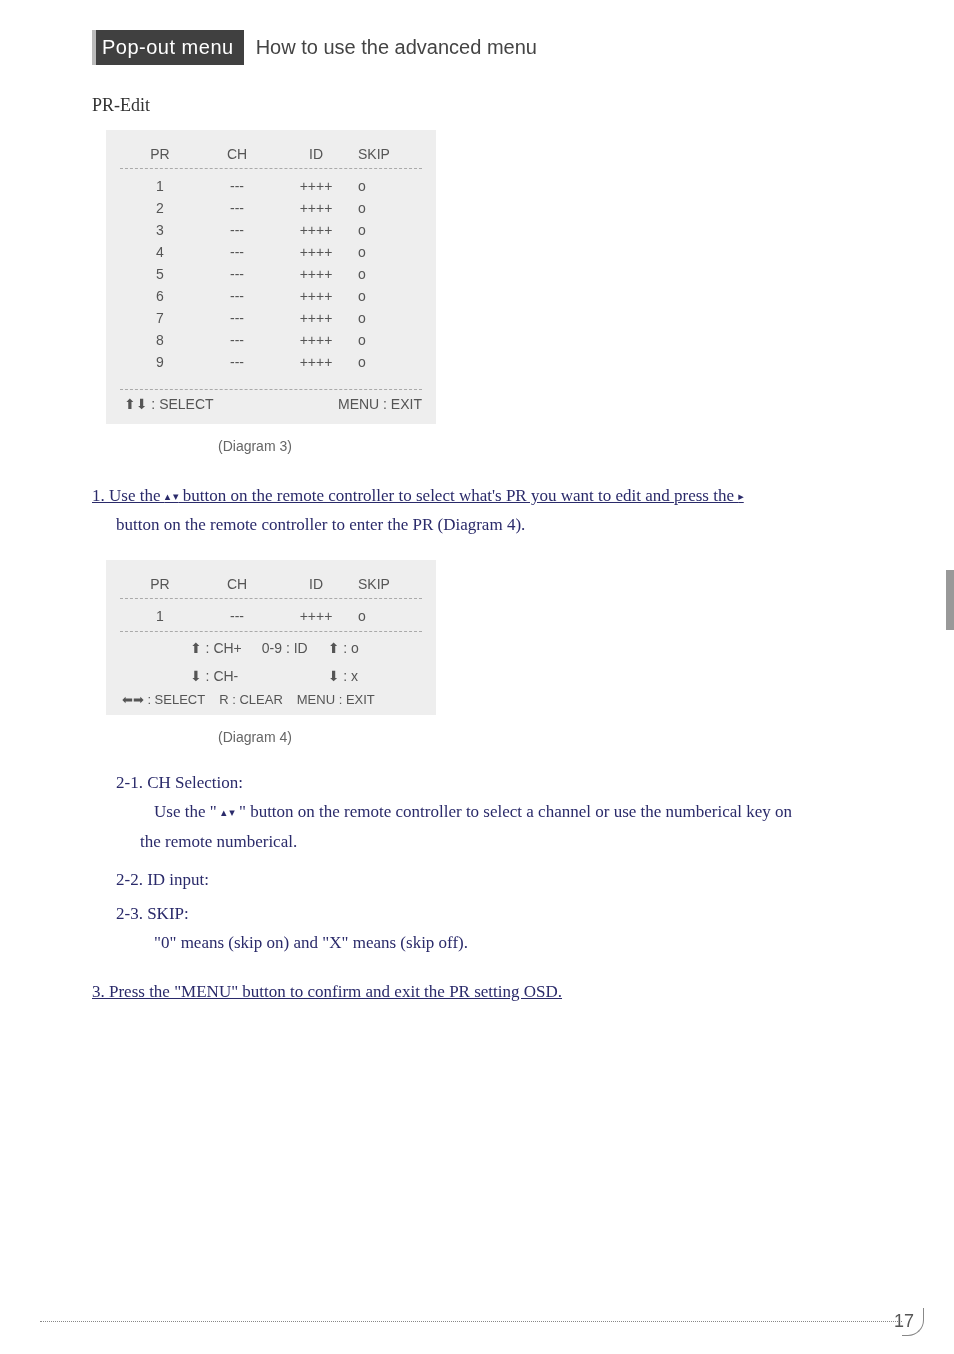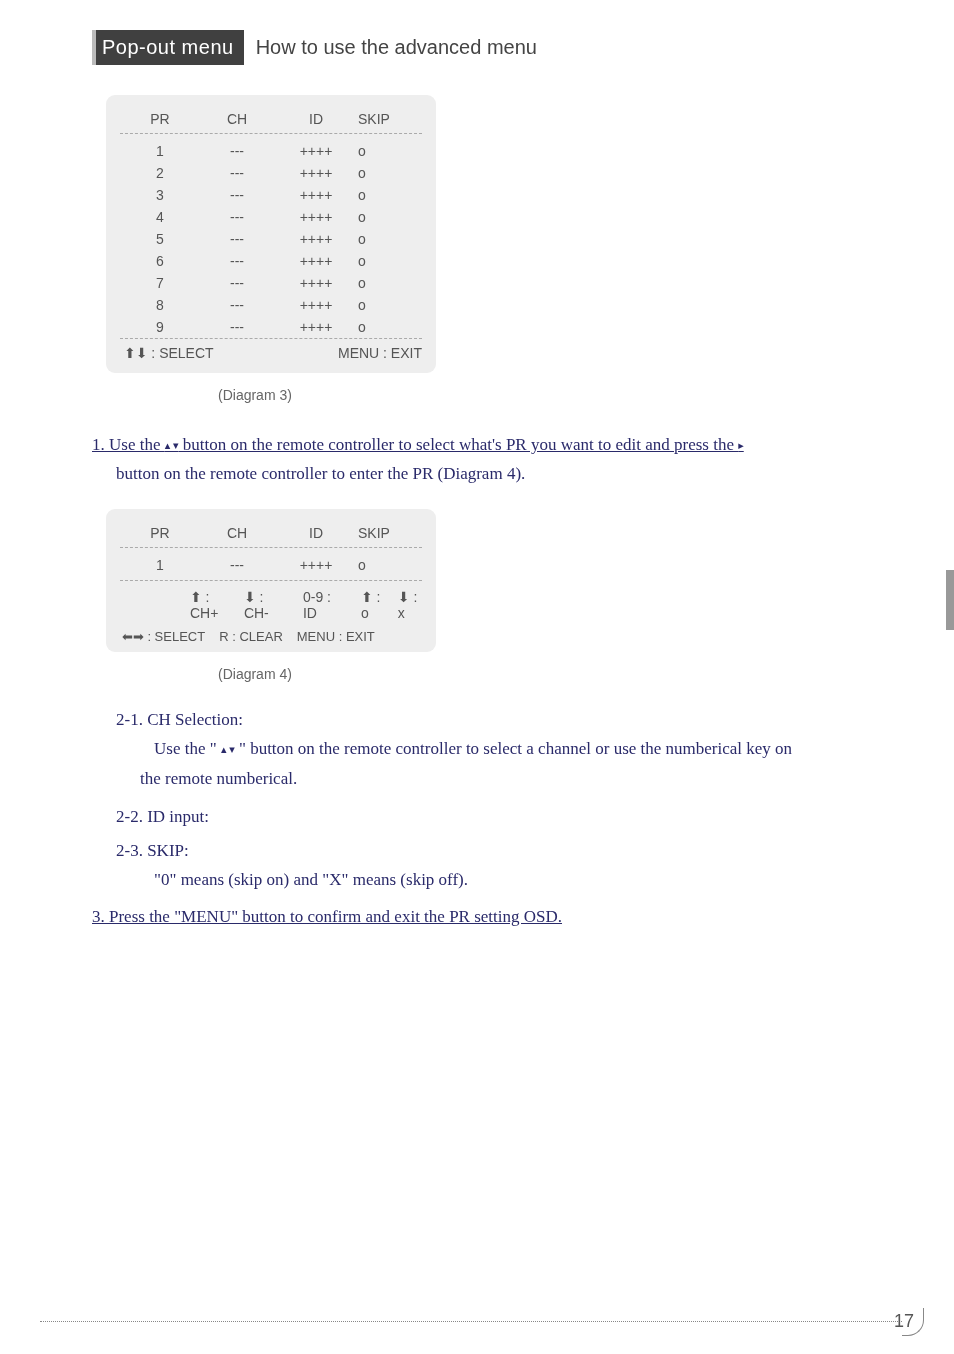--- a/index.html
+++ b/index.html
@@ -43,50 +43,49 @@
     margin-bottom: 14px;
   }
   .osd-box {
     background: #eee;
     width: 330px;
     padding: 8px 14px 12px 14px;
     font-family: Arial, sans-serif;
     color: #555;
     font-size: 14px;
     margin-left: 14px;
-    border-radius: 9px;
   }
   .osd-box.compact { padding-bottom: 2px; }
   .osd-header, .osd-row {
     display: flex;
   }
   .osd-header { padding: 8px 0 6px 0; }
   .osd-row { padding: 3px 0; }
   .col-pr { width: 80px; text-align: center; }
   .col-ch { width: 74px; text-align: center; }
   .col-id { width: 84px; text-align: center; }
   .col-skip { width: 64px; text-align: left; }
   .dashed-top { border-top: 1px dashed #aaa; padding-top: 6px; }
   .osd-footer {
     border-top: 1px dashed #aaa;
-    margin-top: 0;
+    margin-top: 16px;
     padding-top: 6px;
     display: flex;
     justify-content: space-between;
   }
   .osd-footer-left { padding-left: 4px; }
   .osd-enter { padding-left: 22px; padding-top: 4px; }
   .hint-row {
     display: flex;
     padding: 8px 0 0 70px;
     gap: 20px;
     border-top: 1px dashed #aaa;
     margin-top: 4px;
   }
-  .hint-col { display: flex; gap: 12px; }
+  .hint-col { display: flex; flex-direction: column; gap: 12px; }
   .hint3 {
     display: flex;
     gap: 14px;
     padding: 8px 0 6px 2px;
     font-size: 13px;
   }
   .caption {
     font-family: Arial, sans-serif;
     color: #666;
     font-size: 14px;
@@ -142,20 +141,21 @@
 </head>
 <body>
 
 <div class="page">
 
   <div class="header-bar">
     <div class="header-dark">Pop-out menu</div>
     <div class="header-light">How to use the advanced menu</div>
   </div>
 
+  <div class="section-title">PR-Edit</div>
 
   <div class="osd-box">
     <div class="osd-header">
       <div class="col-pr">PR</div>
       <div class="col-ch">CH</div>
       <div class="col-id">ID</div>
       <div class="col-skip">SKIP</div>
     </div>
     <div id="d3-rows" class="dashed-top">
         <div class="osd-row">
@@ -267,21 +267,21 @@
     <div class="sub-body">
       <span>Use the " </span><span class="tri">▴ ▾</span><span> " button on the remote controller to select a channel or use the numberical key on</span><br>
       <span style="margin-left:-14px">the remote numberical.</span>
     </div>
   </div>
 
   <div class="sub-block">
     <div class="sub-head">2-2. ID input:</div>
   </div>
 
-  <div class="sub-block" style="margin-bottom:8px">
+  <div class="sub-block" style="margin-bottom:20px">
     <div class="sub-head">2-3. SKIP:</div>
     <div class="sub-body">"0" means (skip on) and "X" means (skip off).</div>
   </div>
 
   <div class="body-text">3. Press the "MENU" button to confirm and exit the PR setting OSD.</div>
 
 </div>
 
 <div class="page-tab"></div>
 <div class="dotline"></div>

